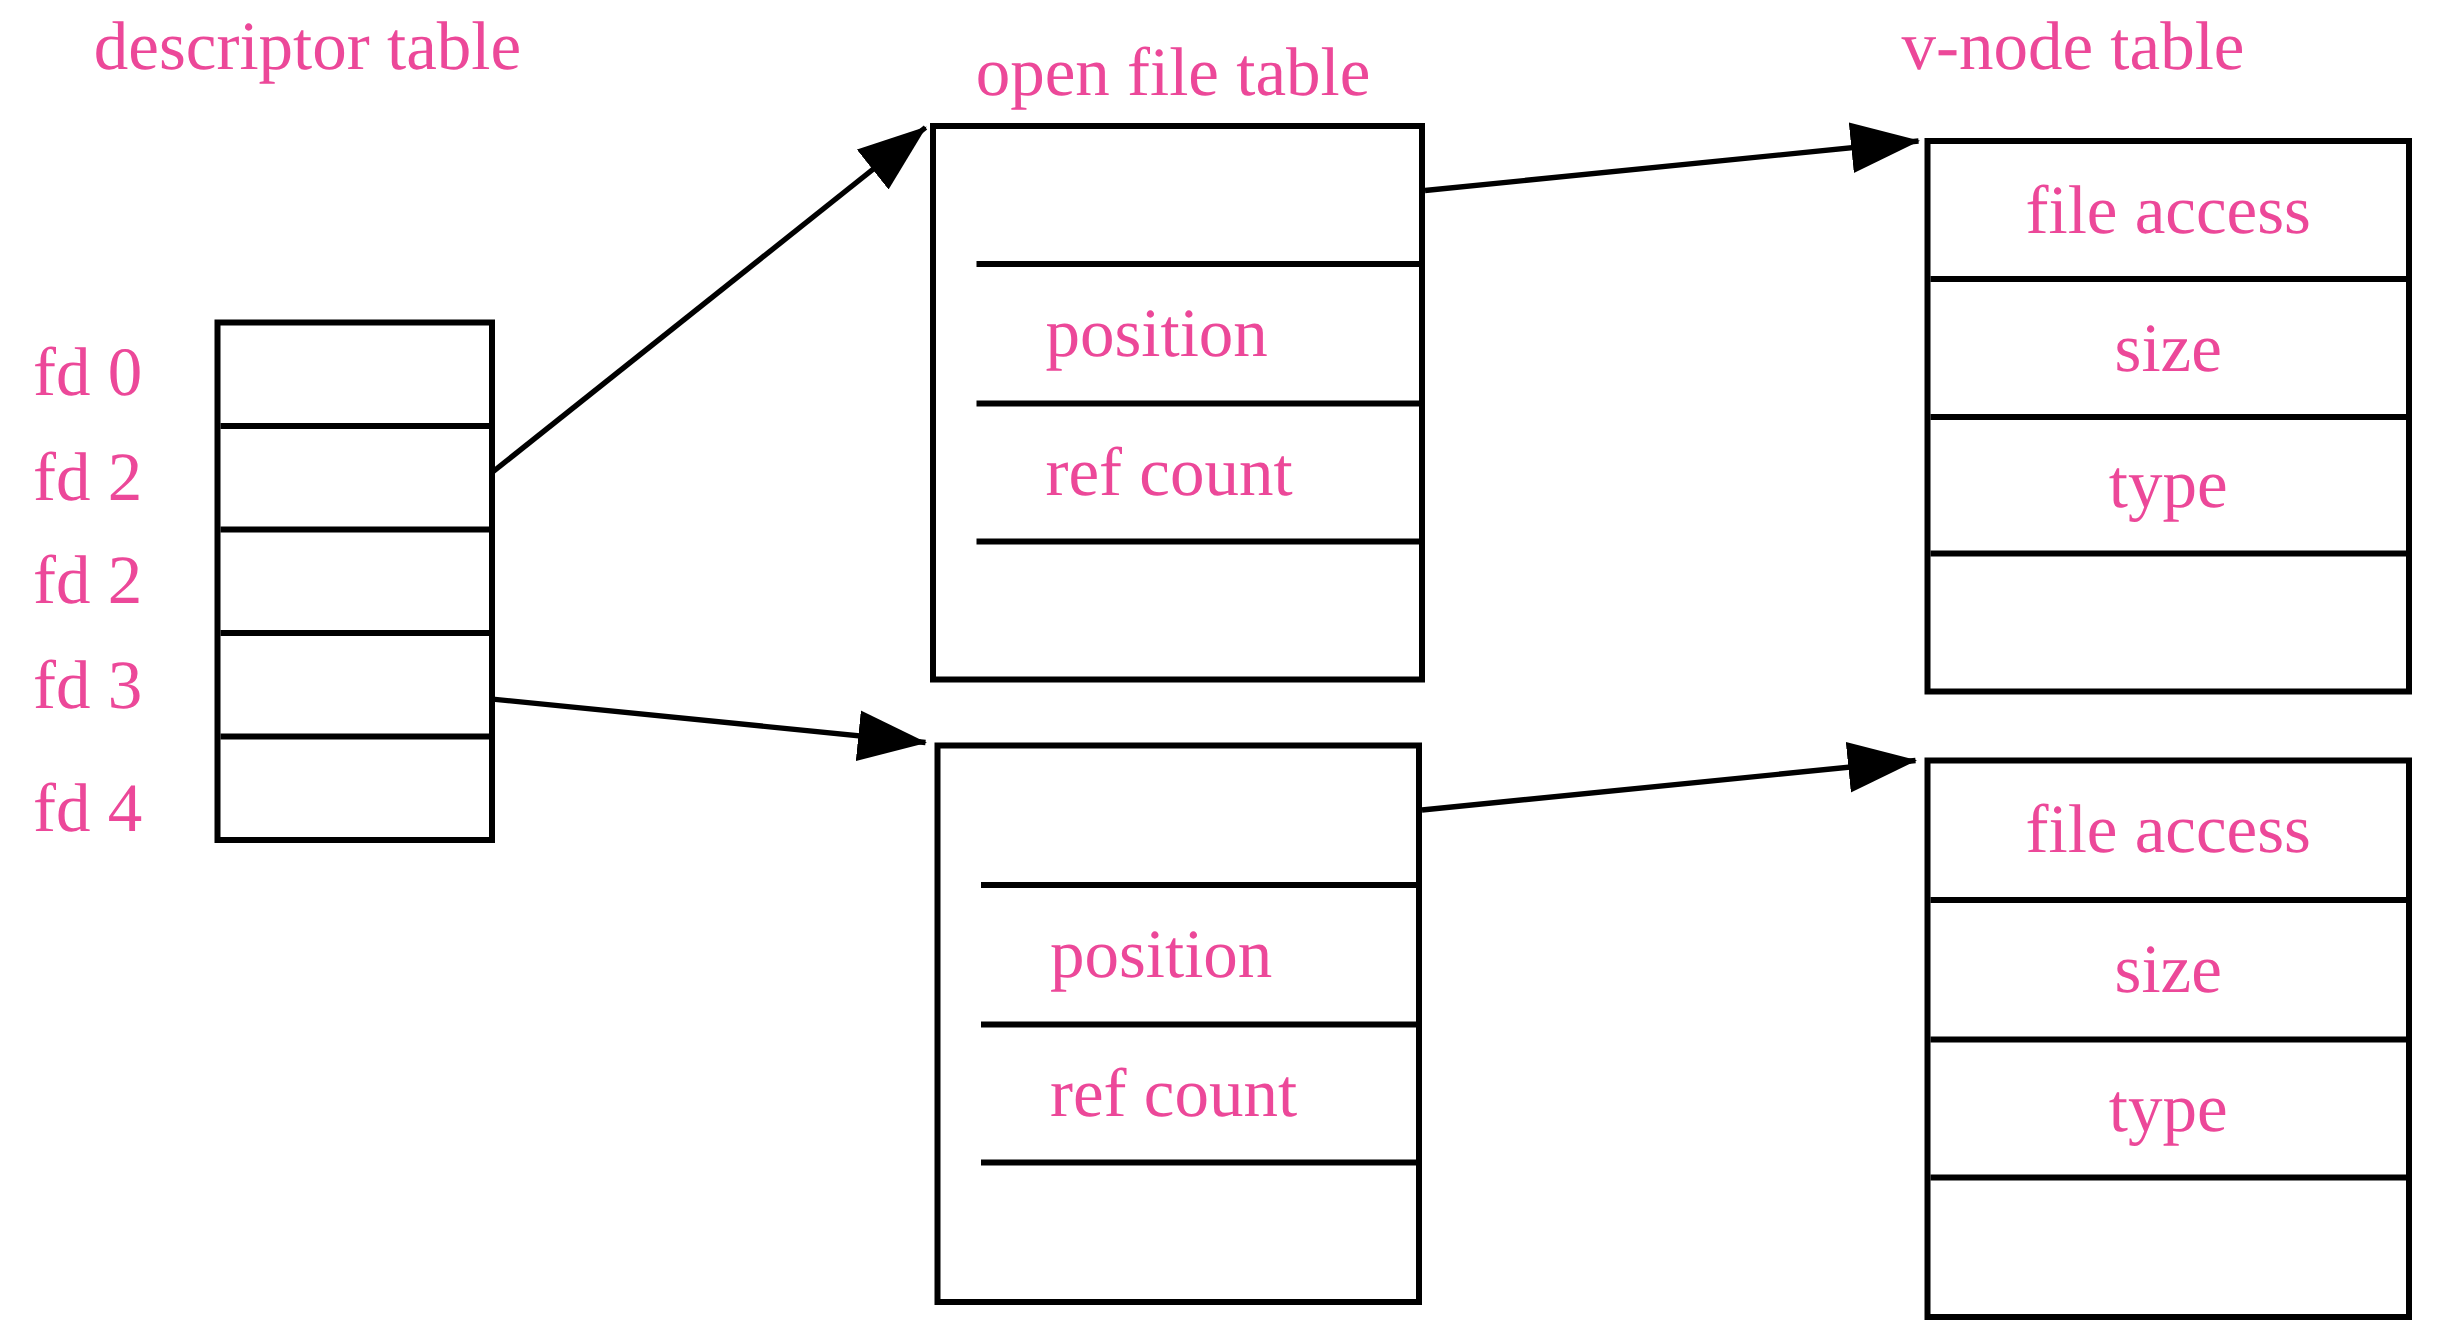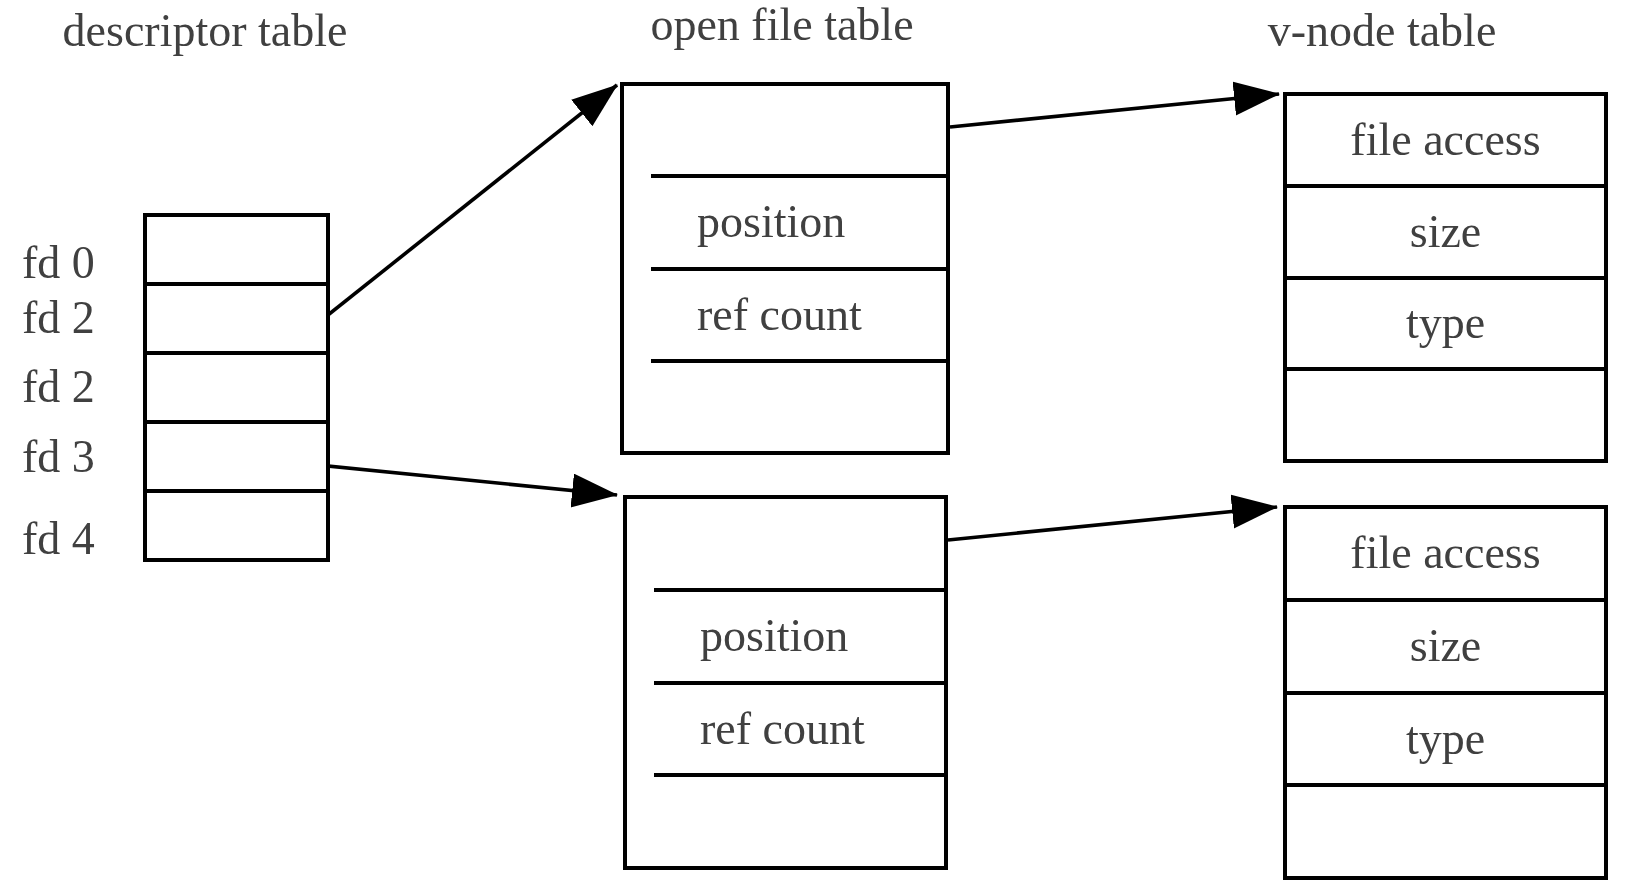--- a/index.html
+++ b/index.html
@@ -6,21 +6,21 @@
     margin: 0;
     padding: 0;
     background: #ffffff;
   }
   .canvas {
     position: relative;
     width: 1629px;
     height: 895px;
     background: #ffffff;
     font-family: "Liberation Serif", serif;
-    color: #404040;
+    color: #ec4899;
     overflow: hidden;
   }
   .title {
     position: absolute;
     font-size: 46px;
     line-height: 1.1;
     text-align: center;
     white-space: nowrap;
   }
   .dtable {
@@ -53,21 +53,21 @@
     font-size: 46px;
     line-height: 1;
     white-space: nowrap;
   }
   #desc-table { left: 143px; top: 213px; width: 187px; height: 349px; }
   #oft1 { left: 620px; top: 82px;  width: 330px; height: 373px; }
   #oft2 { left: 623px; top: 495px; width: 325px; height: 375px; }
   #vnt1 { left: 1283px; top: 92px;  width: 325px; height: 371px; }
   #vnt2 { left: 1283px; top: 505px; width: 325px; height: 375px; }
   #title-desc { left: 30px;   top: 6px; width: 350px; }
-  #title-oft  { left: 612px;  top: 0; width: 340px; }
+  #title-oft  { left: 612px;  top: 23px; width: 340px; }
   #title-vnt  { left: 1212px; top: 6px; width: 340px; }
   svg.arrows {
     position: absolute;
     left: 0; top: 0;
     width: 1629px;
     height: 895px;
     pointer-events: none;
   }
   svg.arrows line {
     stroke: #000000;
@@ -88,21 +88,21 @@
     <line x1="240" y1="385" x2="617" y2="85" marker-end="url(#ah)"></line>
     <line x1="238" y1="457" x2="617" y2="495" marker-end="url(#ah)"></line>
     <line x1="950" y1="127" x2="1279" y2="94" marker-end="url(#ah)"></line>
     <line x1="948" y1="540" x2="1277" y2="507" marker-end="url(#ah)"></line>
   </svg>
 
   <div class="title" id="title-desc">descriptor table</div>
   <div class="title" id="title-oft">open file table</div>
   <div class="title" id="title-vnt">v-node table</div>
 
-  <div class="fd-label" style="top:228px">fd 0</div>
+  <div class="fd-label" style="top:213px">fd 0</div>
   <div class="fd-label" style="top:283px">fd 2</div>
   <div class="fd-label" style="top:352px">fd 2</div>
   <div class="fd-label" style="top:422px">fd 3</div>
   <div class="fd-label" style="top:504px">fd 4</div>
 
   <div class="dtable" id="desc-table">
     <div class="row"></div>
     <div class="row"></div>
     <div class="row"></div>
     <div class="row"></div>

